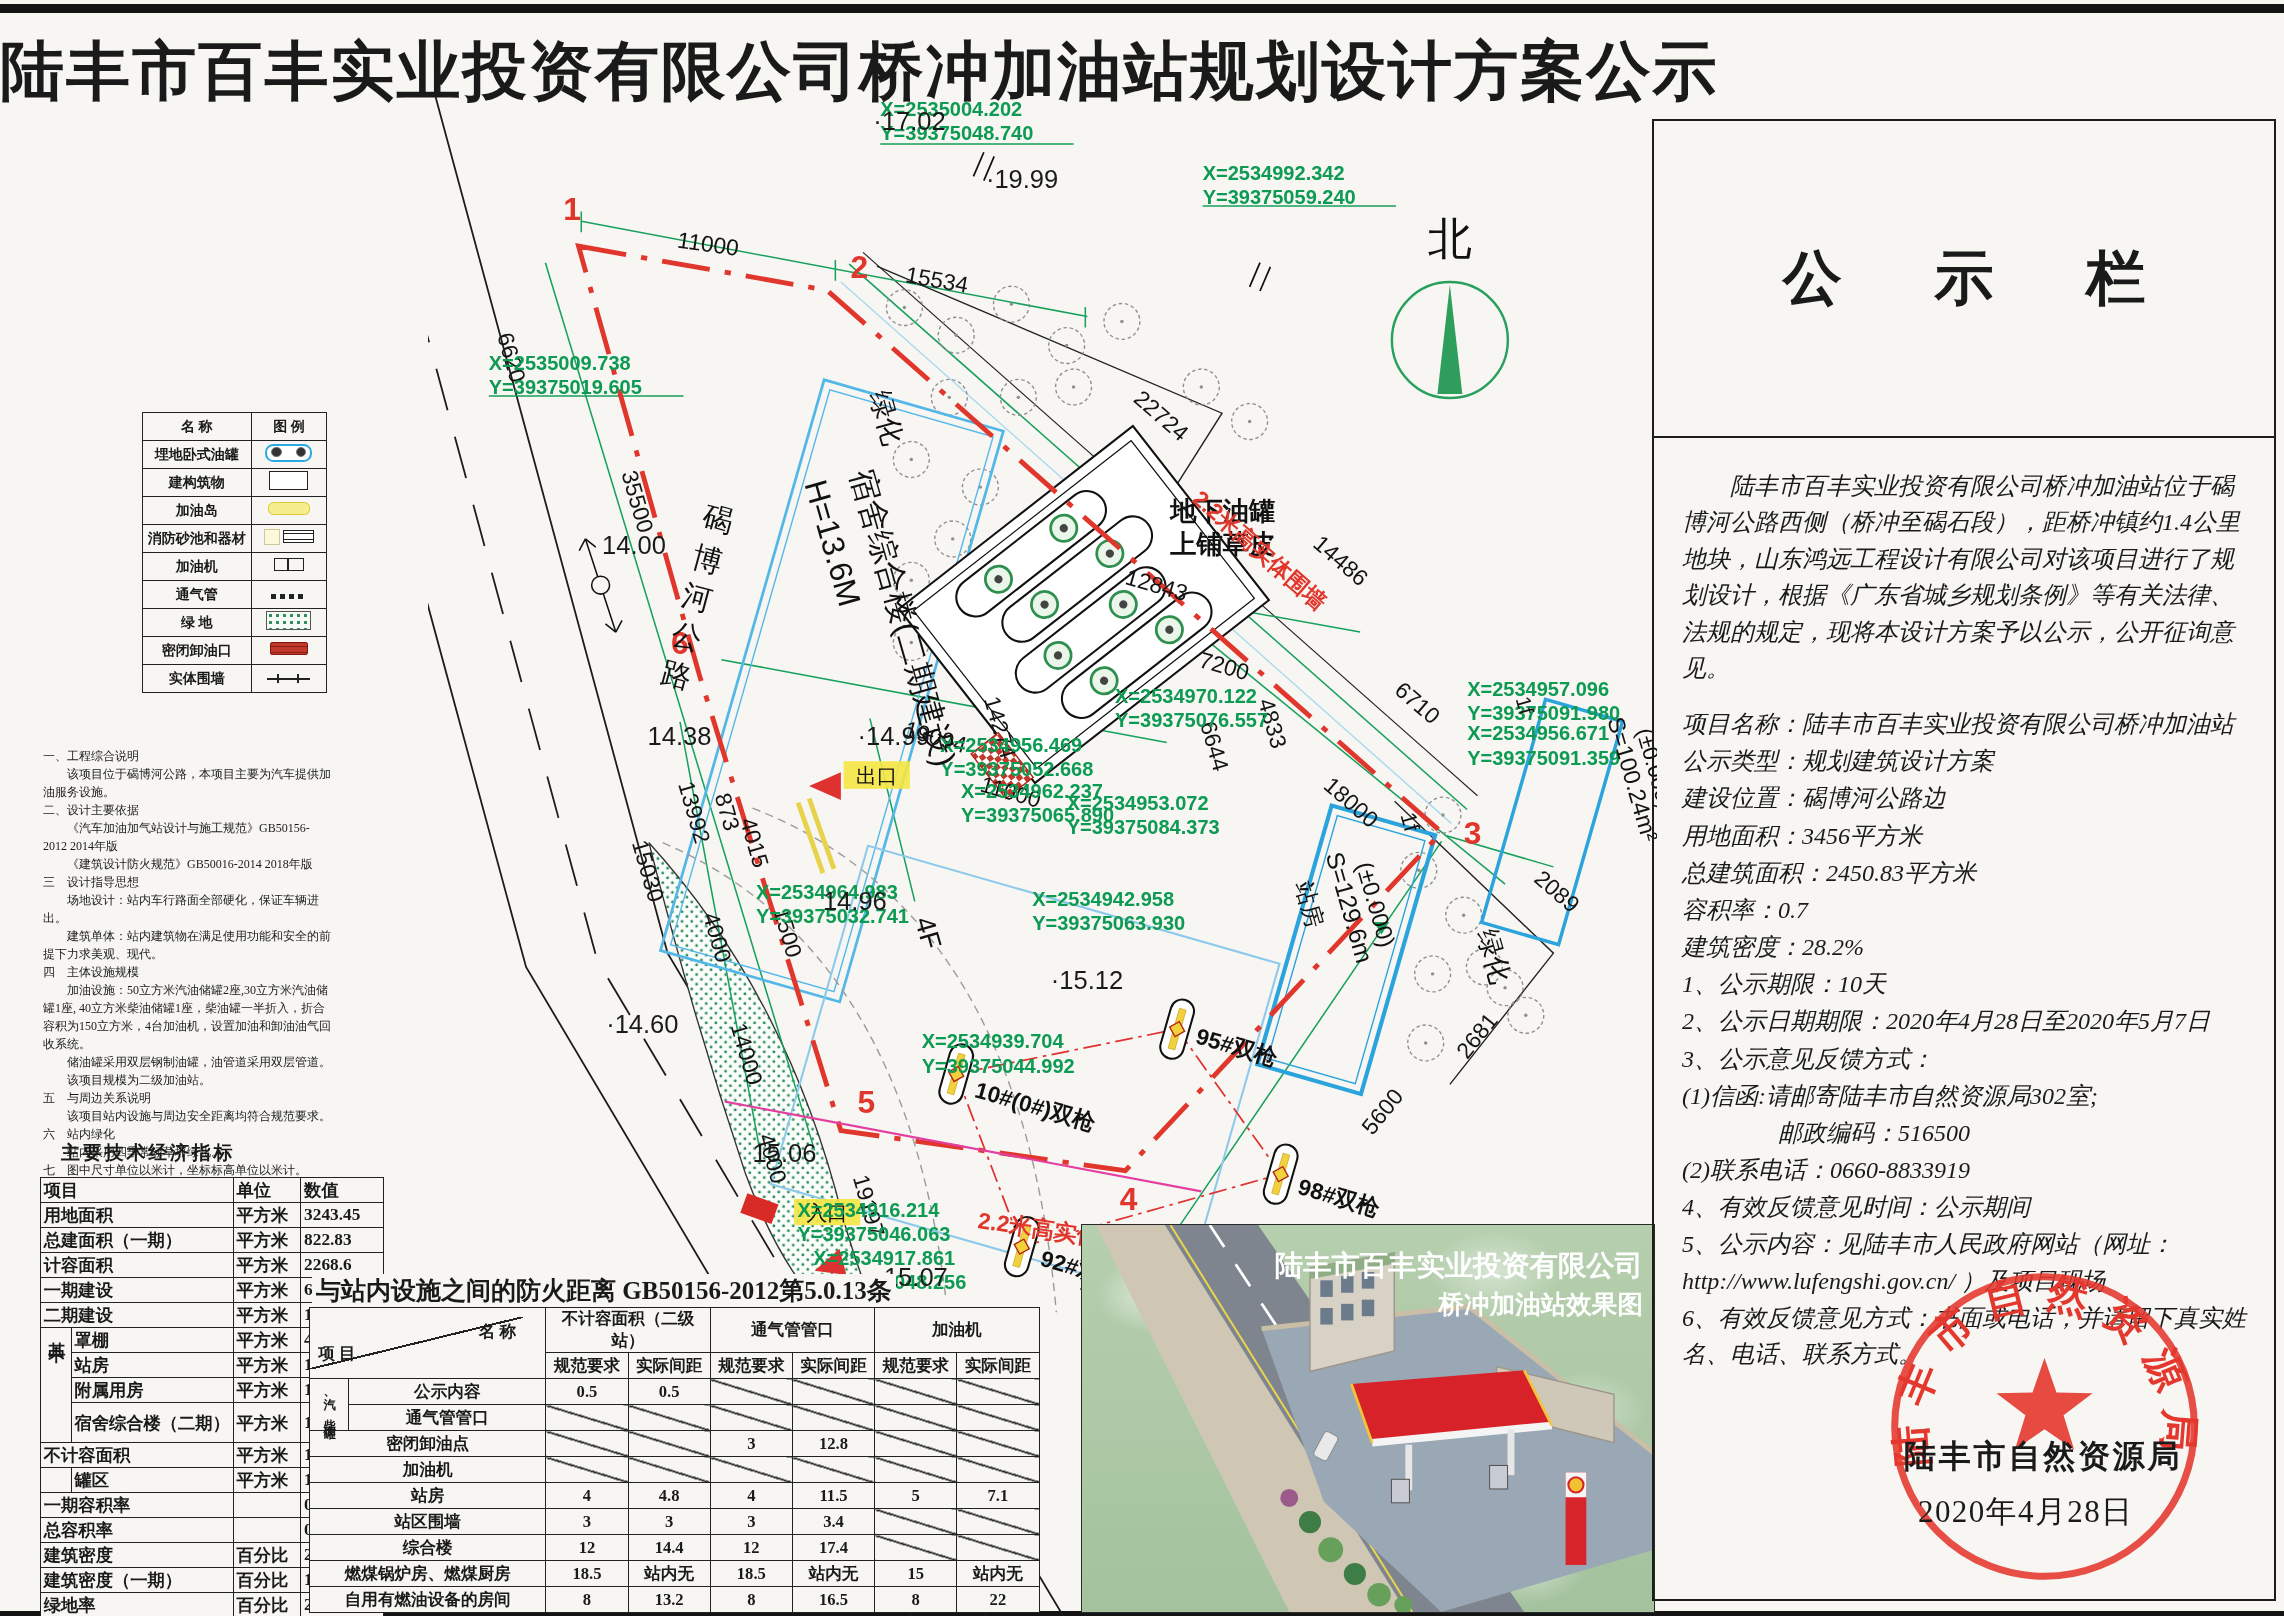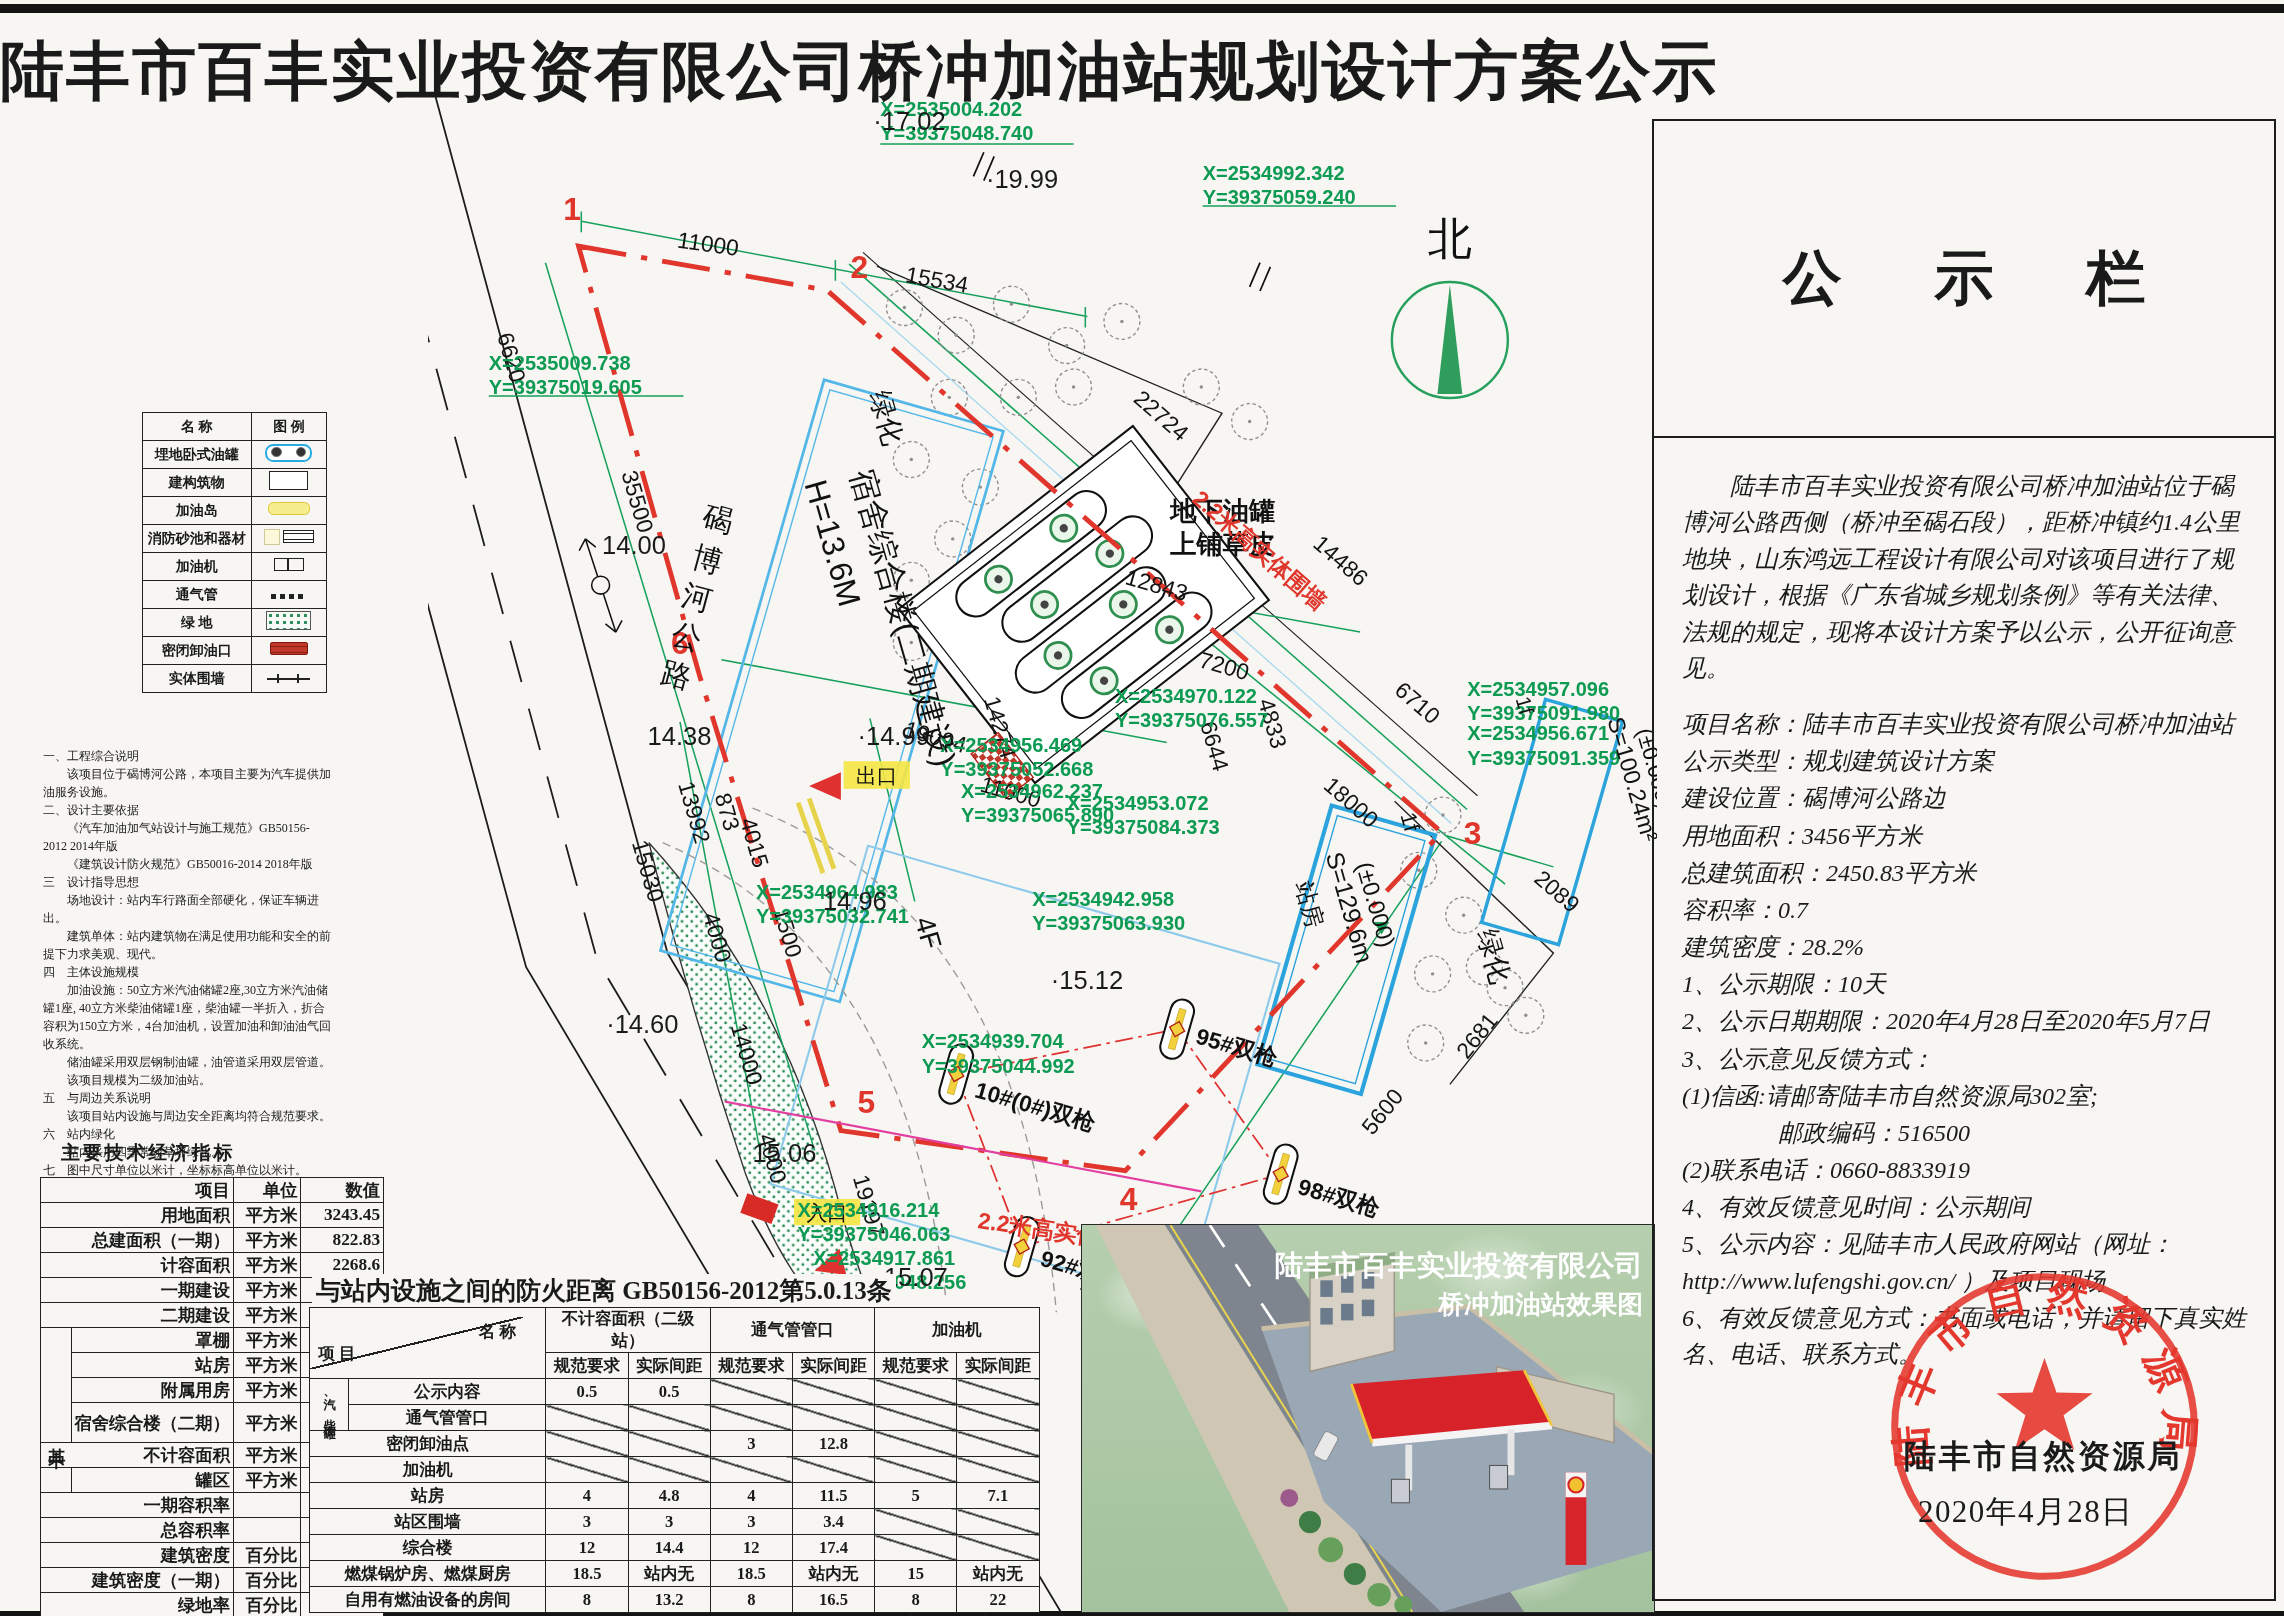--- a/index.html
+++ b/index.html
@@ -47,21 +47,21 @@
   .ic-wall{width:43px;height:8.3px;background:
         linear-gradient(180deg,transparent 0 3.5px,#222 3.5px 5.5px,transparent 5.5px),
         linear-gradient(90deg,transparent 0 9.7px,#222 9.7px 11.7px,transparent 11.7px 30px,#222 30px 32px,transparent 32px);}
 
   
   .notes{position:absolute;left:43px;top:747px;width:290px;font-size:12px;line-height:1.5;background:#f7f6f3;}
 
   
   .ind-title{position:absolute;left:61px;top:1140px;font-size:19px;font-weight:bold;letter-spacing:2.8px;}
   table.ind{position:absolute;left:40px;top:1177px;border-collapse:collapse;background:#f7f6f3;}
-  .ind td,.ind th{border:1.7px solid #222;font-size:17.3px;font-weight:bold;text-align:right;
+  .ind td,.ind th{border:1.7px solid #222;font-size:17.3px;font-weight:bold;text-align:left;
         height:24px;padding:0 2.8px;font-family:"Liberation Serif",serif;}
   .ind .c-grp{width:21px;} .ind .c-lab{width:104px;} .ind .c-unit{width:61px;} .ind .c-val{width:76px;}
   .vtext{writing-mode:vertical-rl;text-orientation:upright;letter-spacing:4.1px;padding:2.8px 0;}
   .tallrow td{height:39px;}
 
   
   .fire-title{position:absolute;left:312px;top:1274px;font-size:25px;font-weight:bold;background:#f7f6f3;padding:0 4.1px;}
   table.fire{position:absolute;left:309px;top:1307px;border-collapse:collapse;background:#f7f6f3;}
   .fire td,.fire th{border:1.7px solid #222;font-size:16.6px;font-weight:bold;text-align:center;
         height:25px;padding:0 2.1px;font-family:"Liberation Serif",serif;}

